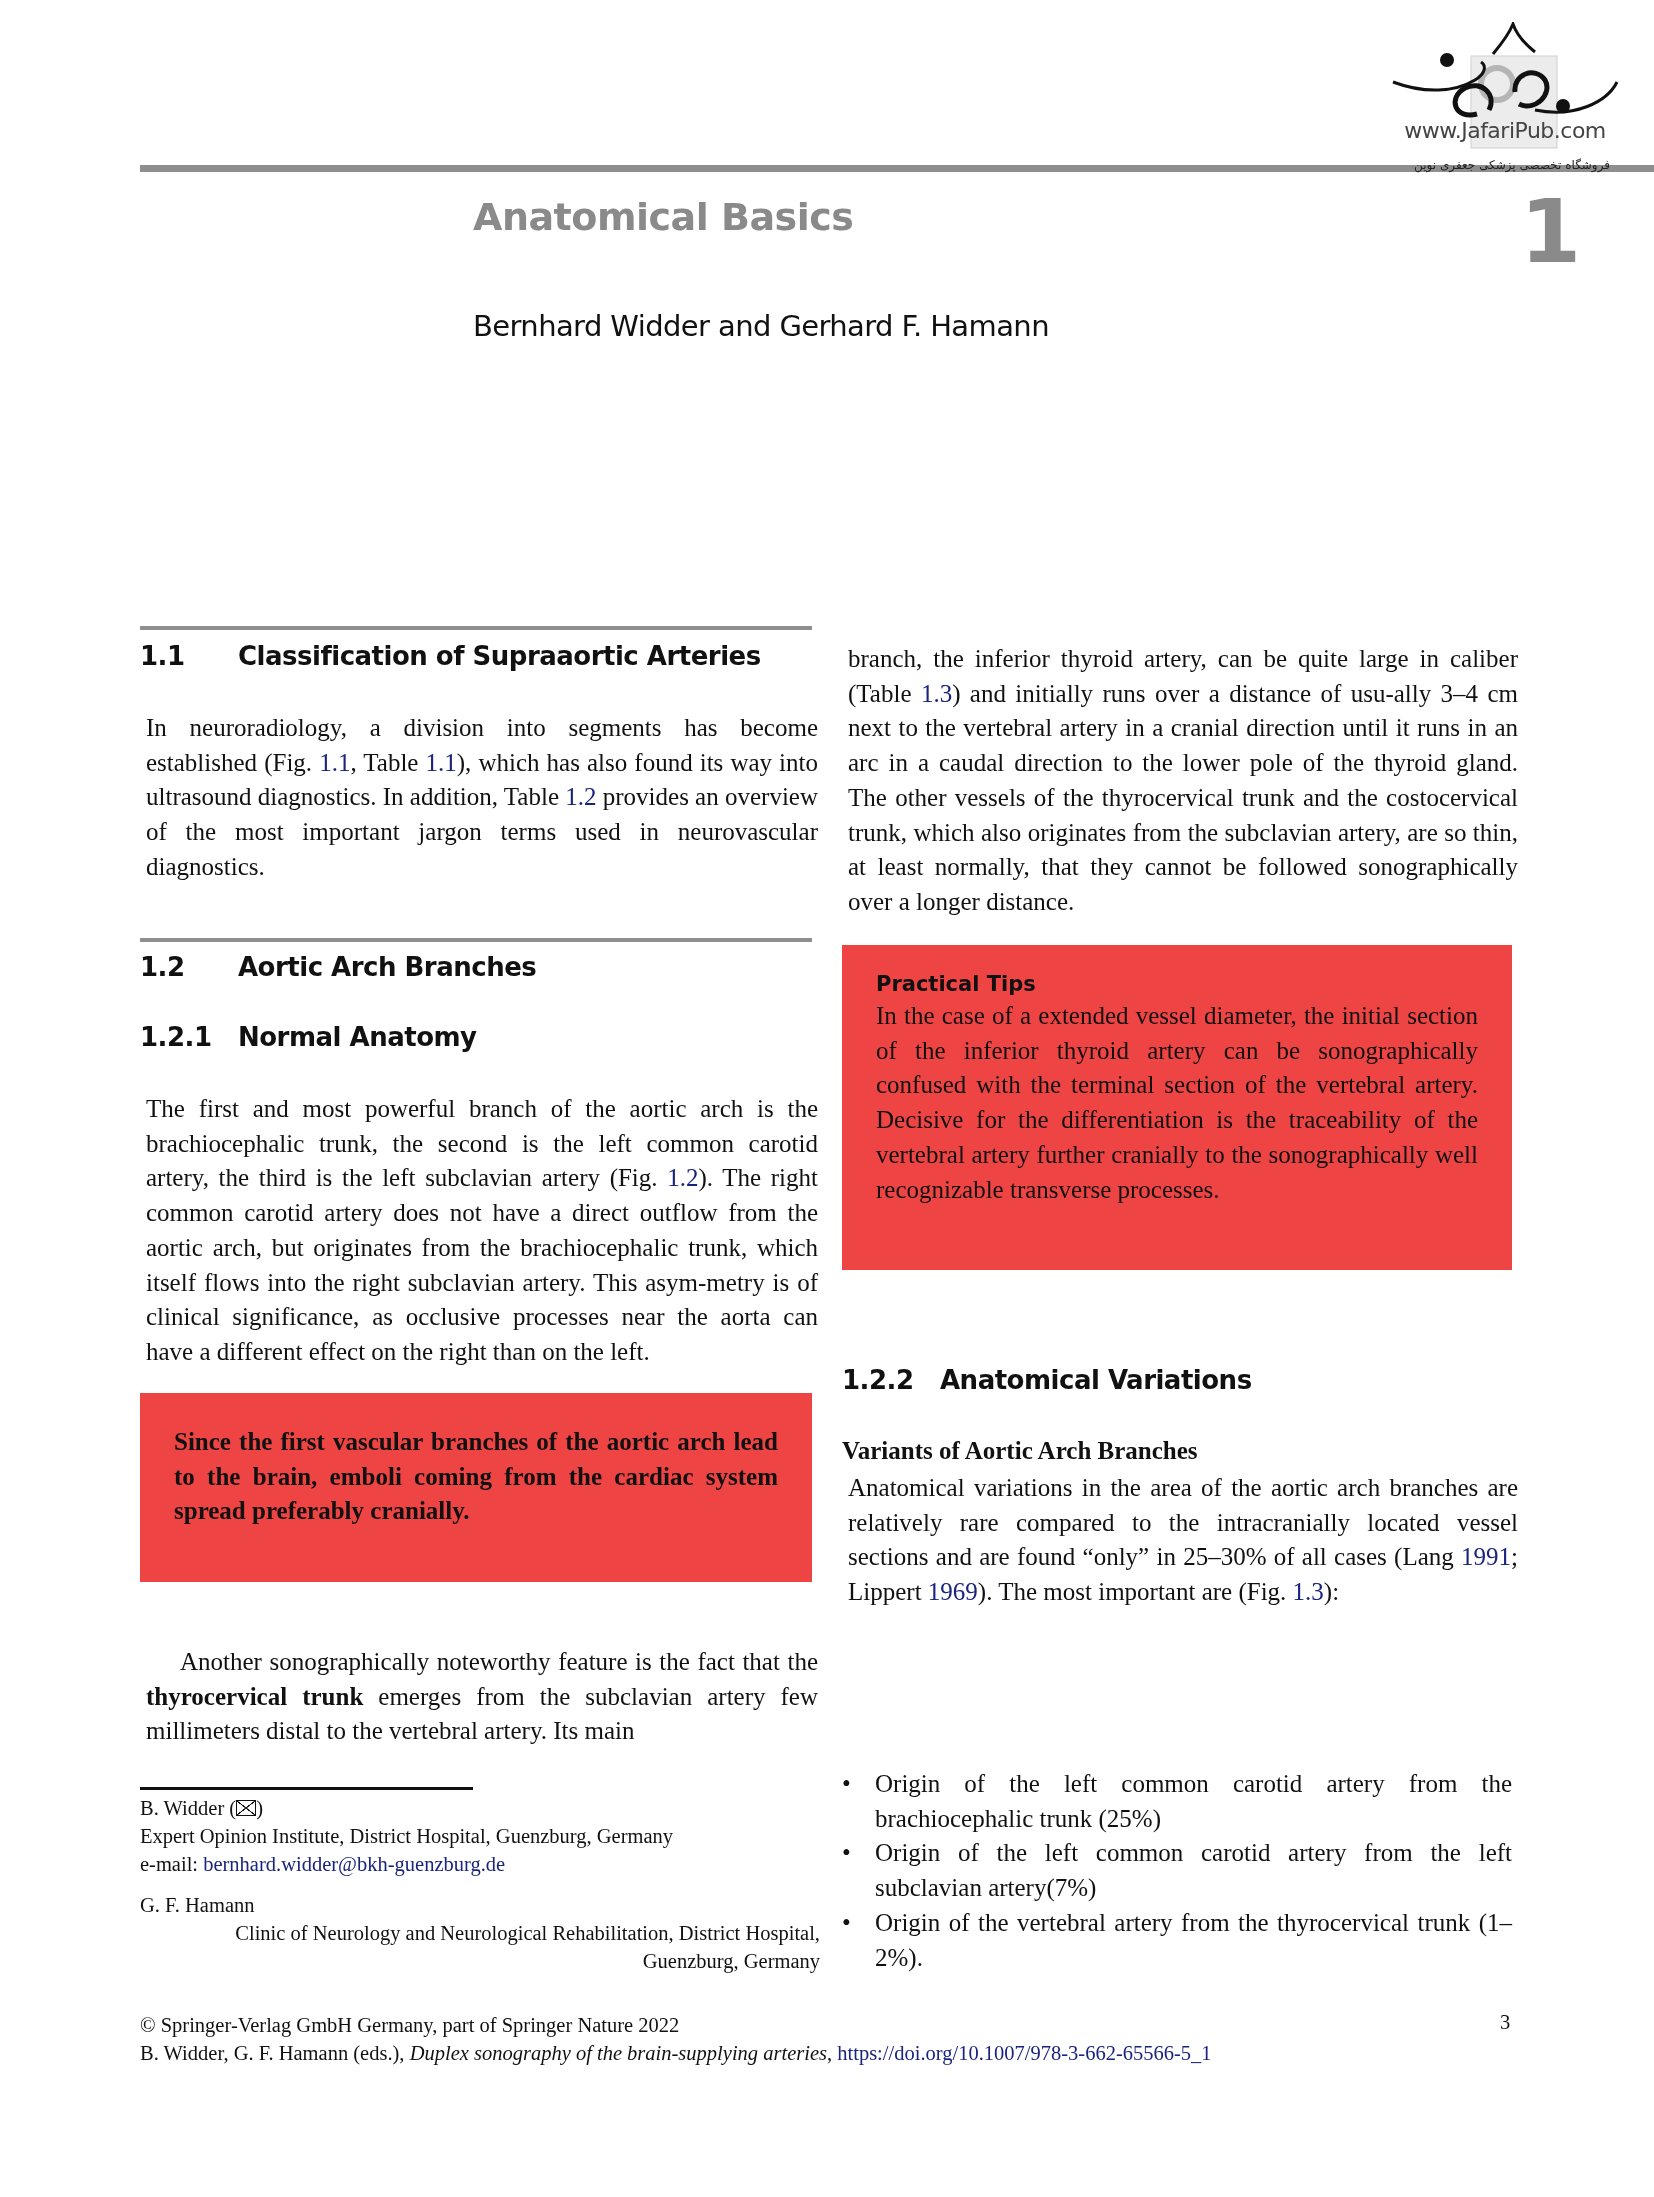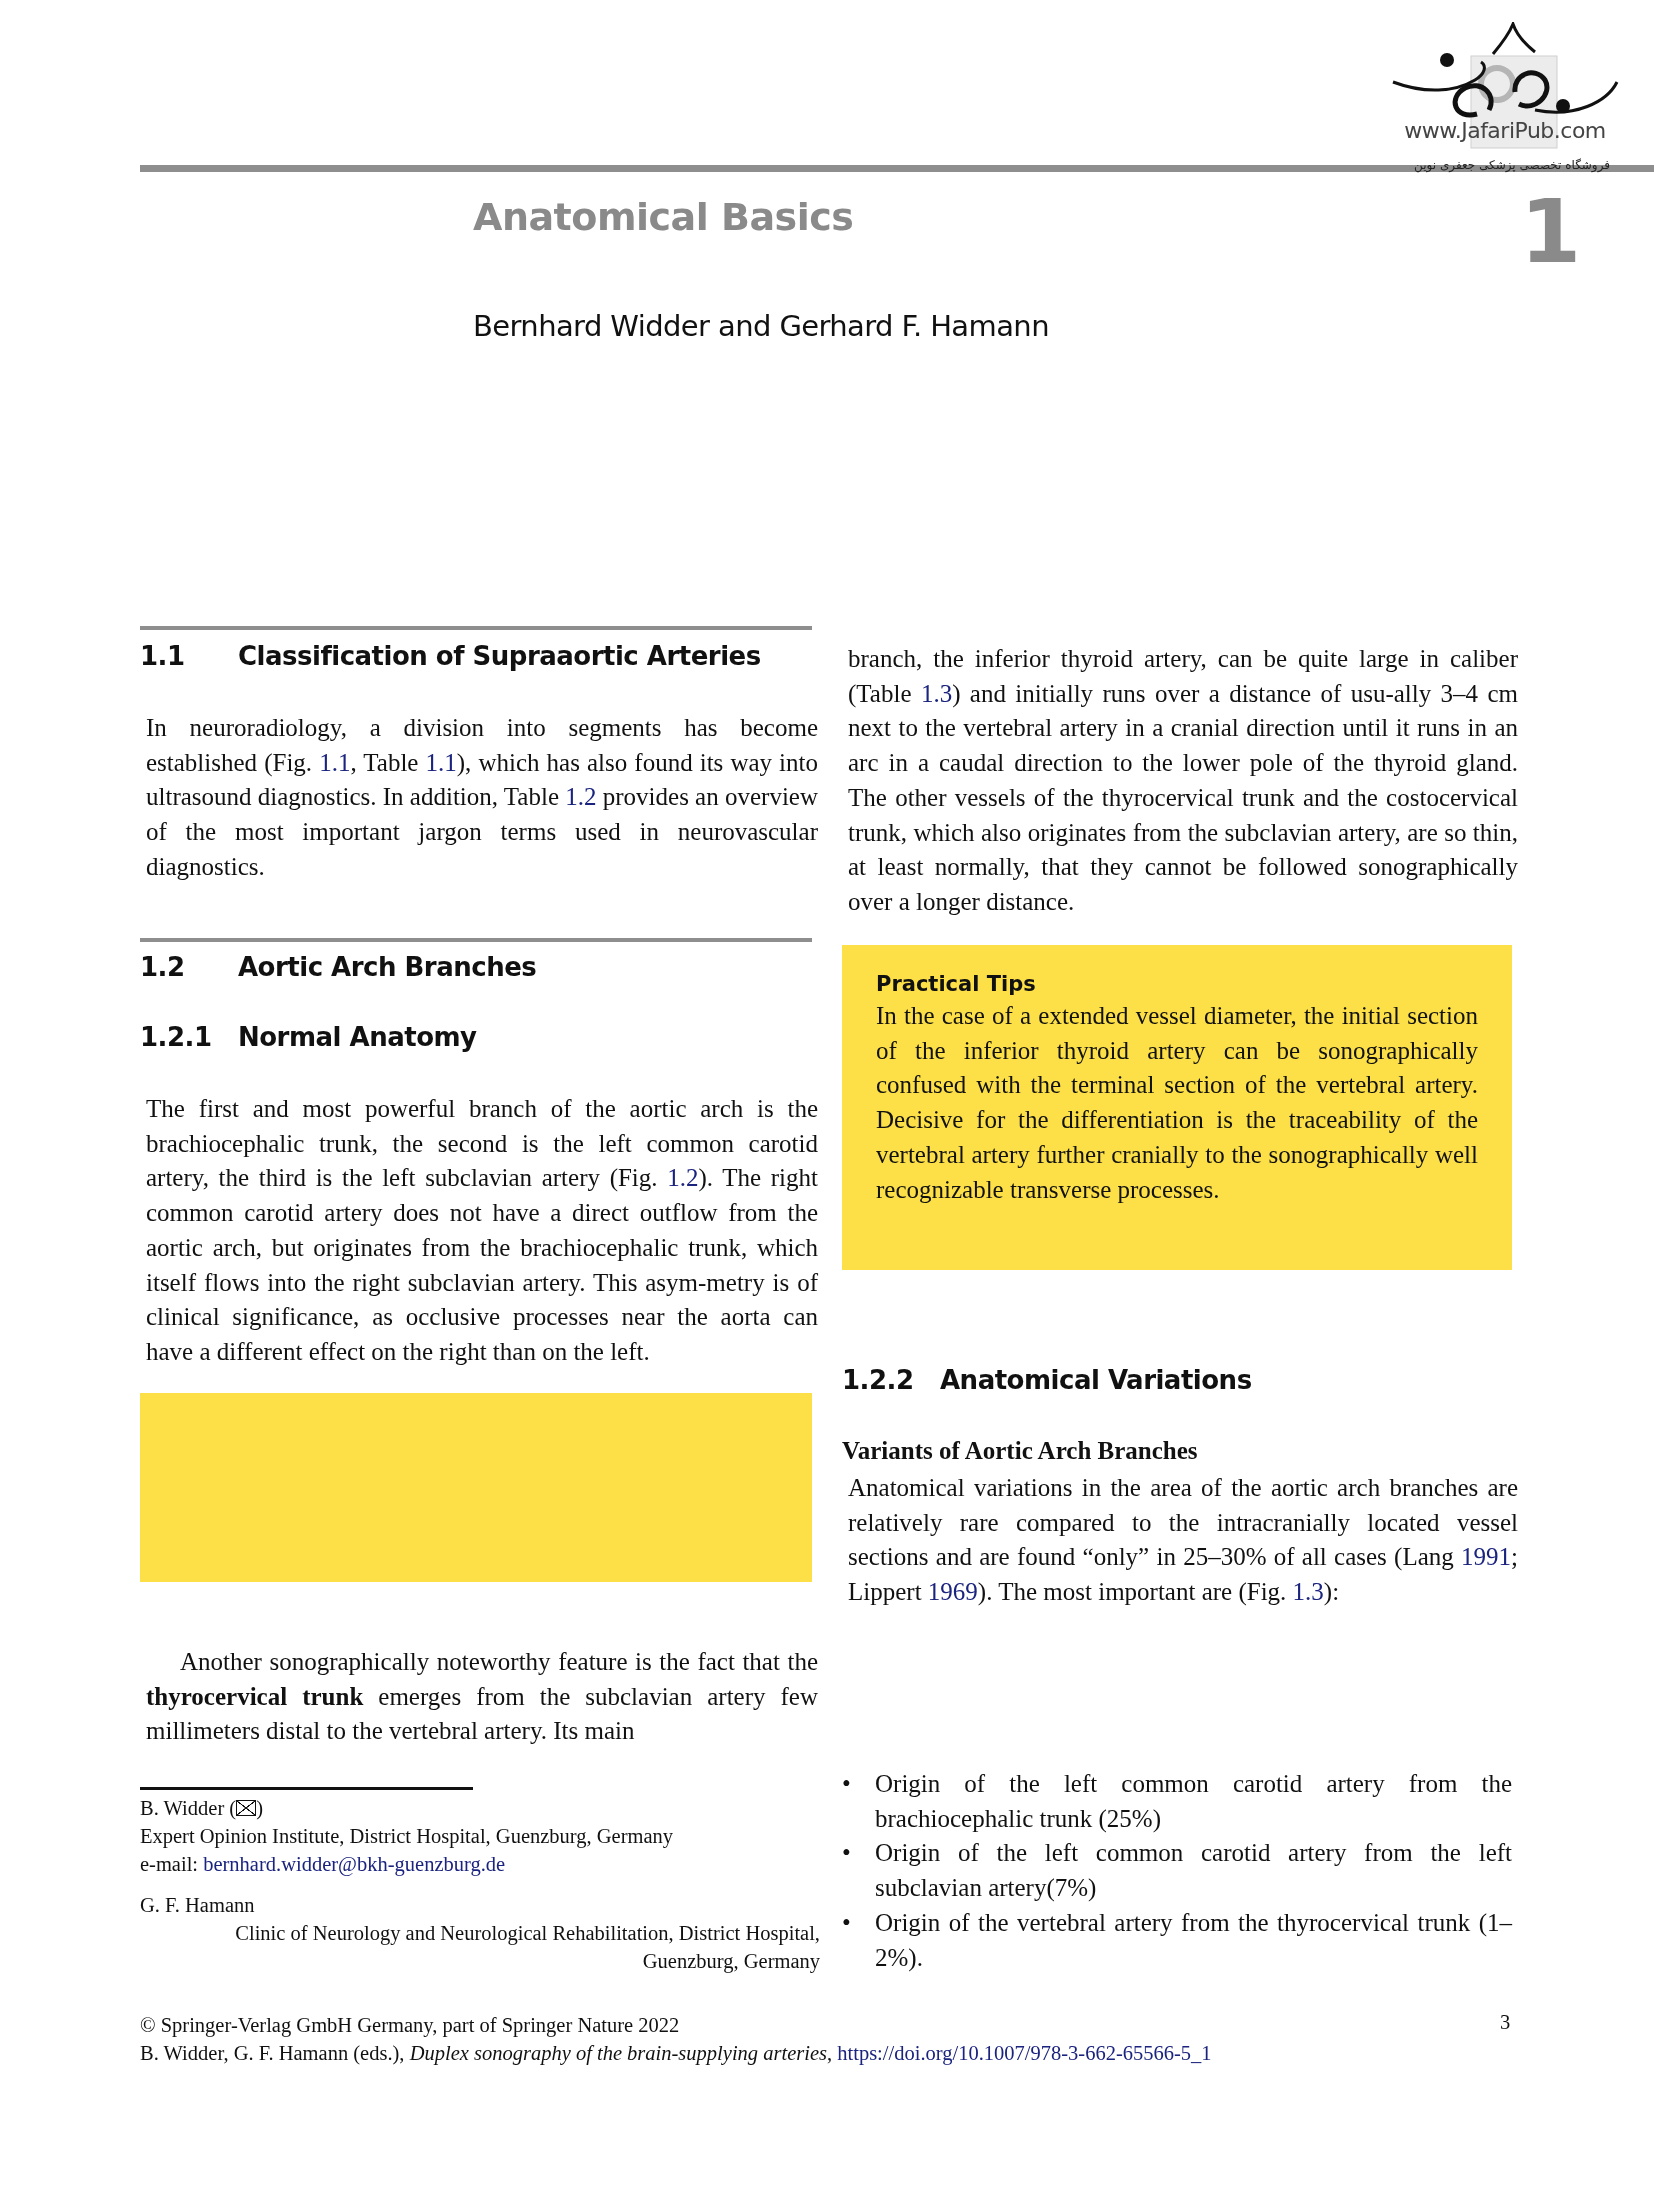--- a/index.html
+++ b/index.html
@@ -21,21 +21,21 @@
   #col-right { left:842px; top:0; width:670px; }
 
   .sec-rule { position:absolute; left:0; width:100%; height:4px; background:#8e8e8e; }
   .sec-head { position:absolute; left:0; font-family:"DejaVu Sans", sans-serif; font-weight:bold; font-size:26px; letter-spacing:-0.5px; white-space:nowrap; }
   .sec-head .num { display:inline-block; width:98px; }
   .body-text { position:absolute; left:6px; width:100%; font-family:"Liberation Serif", serif; font-size:25px; line-height:34.7px; text-align:justify; color:#111; }
   .body-text.indent { text-indent:34px; }
   .link { color:#1a237e; }
   b.strong { font-weight:bold; }
 
-  .box { position:absolute; left:0; width:100%; background:#fde047; box-sizing:border-box; padding:0 34px; }
+  .box { position:absolute; left:0; width:100%; background:#ef4444; box-sizing:border-box; padding:0 34px; }
   .box-title { font-family:"DejaVu Sans", sans-serif; font-size:21px; font-weight:bold; color:#111; line-height:30px; }
   .box-text { font-family:"Liberation Serif", serif; font-size:25px; line-height:34.7px; text-align:justify; }
   .box-text.bold { font-weight:bold; }
 
   .sub-head-serif { position:absolute; left:0; font-family:"Liberation Serif", serif; font-weight:bold; font-size:25px; }
 
   ul.bullets { position:absolute; left:0; width:100%; margin:0; padding:0; list-style:none; font-family:"Liberation Serif", serif; font-size:25px; line-height:34.7px; }
   ul.bullets li { position:relative; padding-left:33px; text-align:justify; }
   ul.bullets li::before { content:"•"; position:absolute; left:0; top:0; }
 
@@ -80,20 +80,21 @@
   <div class="sec-rule" style="top:938px;"></div>
   <div class="sec-head" style="top:952px;">
     <span class="num">1.2</span><span>Aortic Arch Branches</span>
   </div>
   <div class="sec-head" style="top:1022px;">
     <span class="num">1.2.1</span><span>Normal Anatomy</span>
   </div>
   <div class="body-text" style="top:1092px;"><span>The first and most powerful branch of the aortic arch is the brachiocephalic trunk, the second is the left common carotid artery, the third is the left subclavian artery (Fig. </span><span class="link">1.2</span><span>). The right common carotid artery does not have a direct outflow from the aortic arch, but originates from the brachiocephalic trunk, which itself flows into the right subclavian artery. This asym-metry is of clinical significance, as occlusive processes near the aorta can have a different effect on the right than on the left.</span></div>
 
   <div class="box" style="top:1393px; height:189px; padding-top:32px;">
+    <div class="box-text bold">Since the first vascular branches of the aortic arch lead to the brain, emboli coming from the cardiac system spread preferably cranially.</div>
   </div>
 
   <div class="body-text indent" style="top:1645px; height:104px; overflow:hidden;"><span>Another sonographically noteworthy feature is the fact that the </span><b class="strong">thyrocervical trunk</b><span> emerges from the subclavian artery few millimeters distal to the vertebral artery. Its main </span></div>
 </div>
 
 <div id="col-right" class="col">
   <div class="body-text" style="top:642px;"><span>branch, the inferior thyroid artery, can be quite large in caliber (Table </span><span class="link">1.3</span><span>) and initially runs over a distance of usu-ally 3–4 cm next to the vertebral artery in a cranial direction until it runs in an arc in a caudal direction to the lower pole of the thyroid gland. The other vessels of the thyrocervical trunk and the costocervical trunk, which also originates from the subclavian artery, are so thin, at least normally, that they cannot be followed sonographically over a longer distance.</span></div>
 
   <div class="box" style="top:945px; height:325px; padding-top:24px;">
     <div class="box-title">Practical Tips</div>

